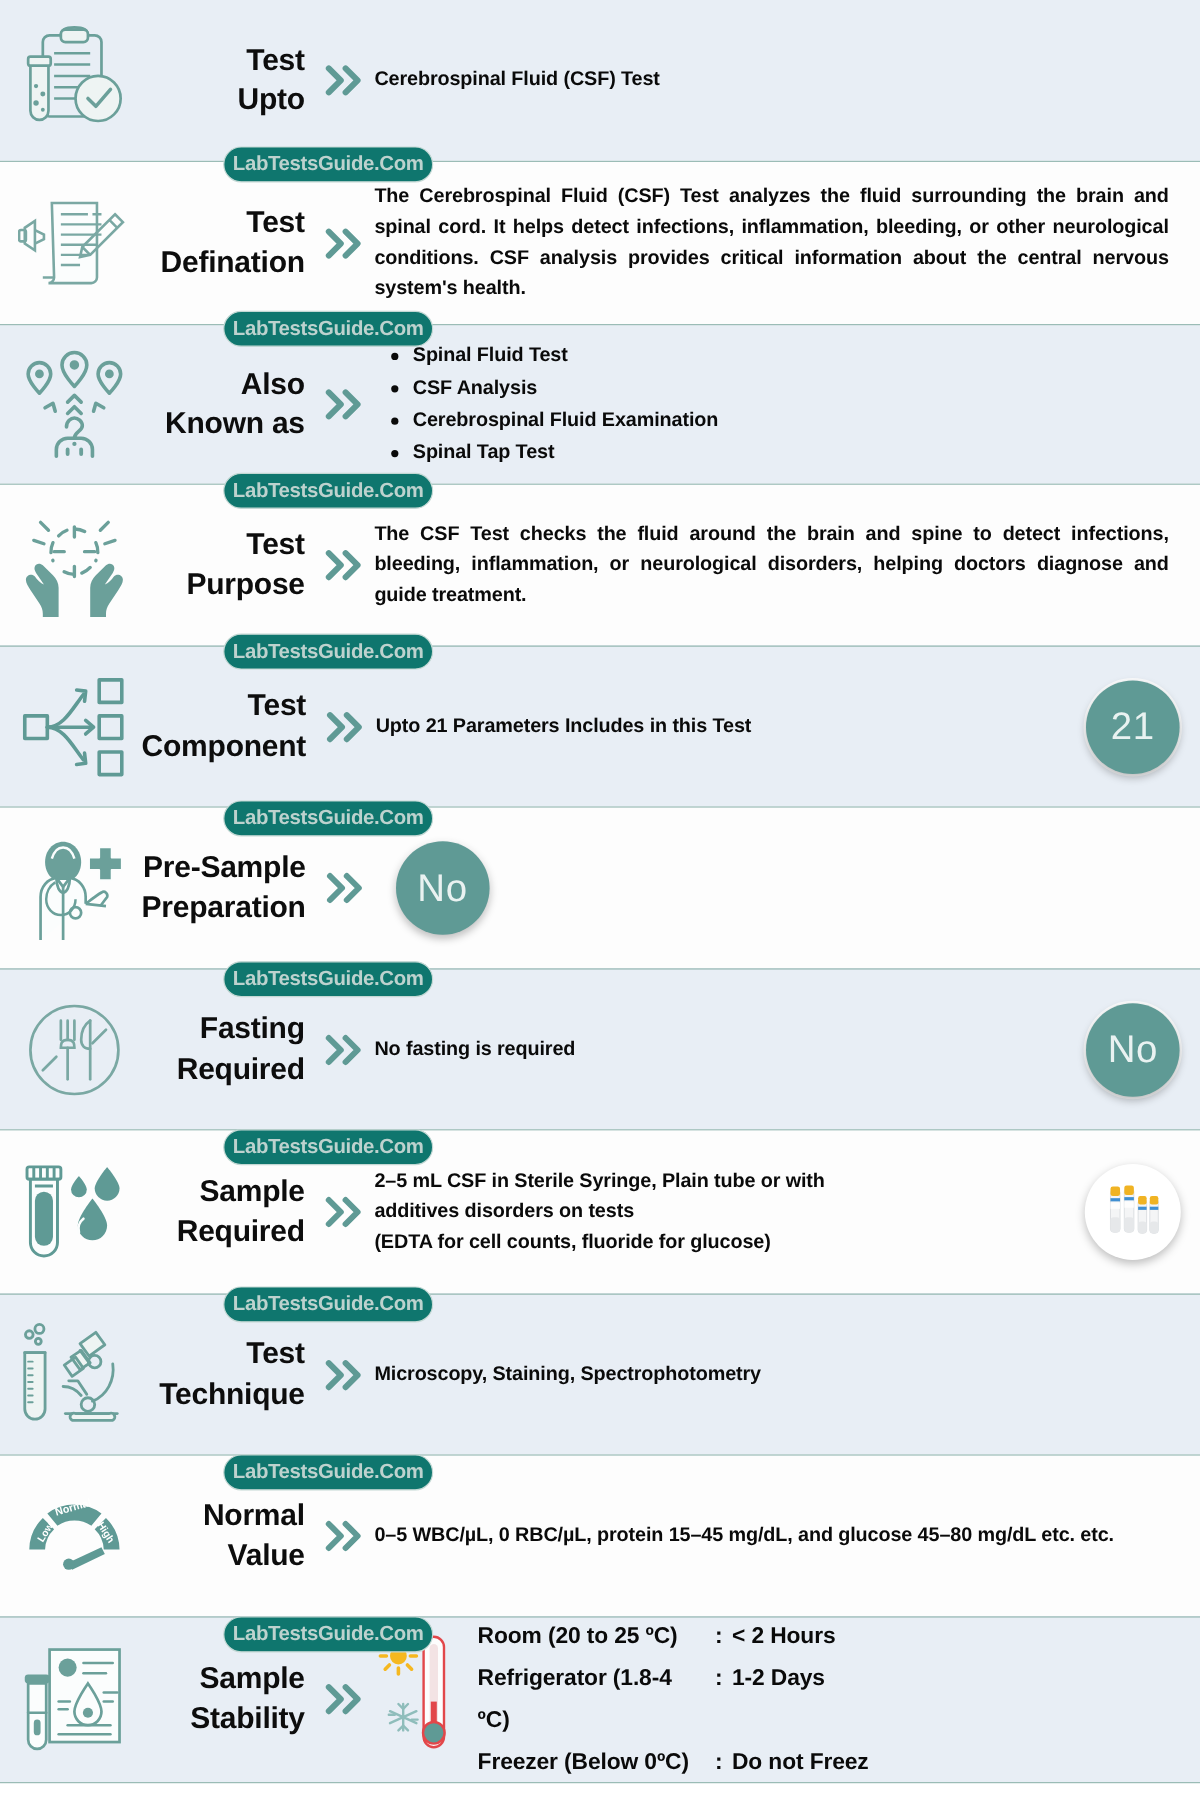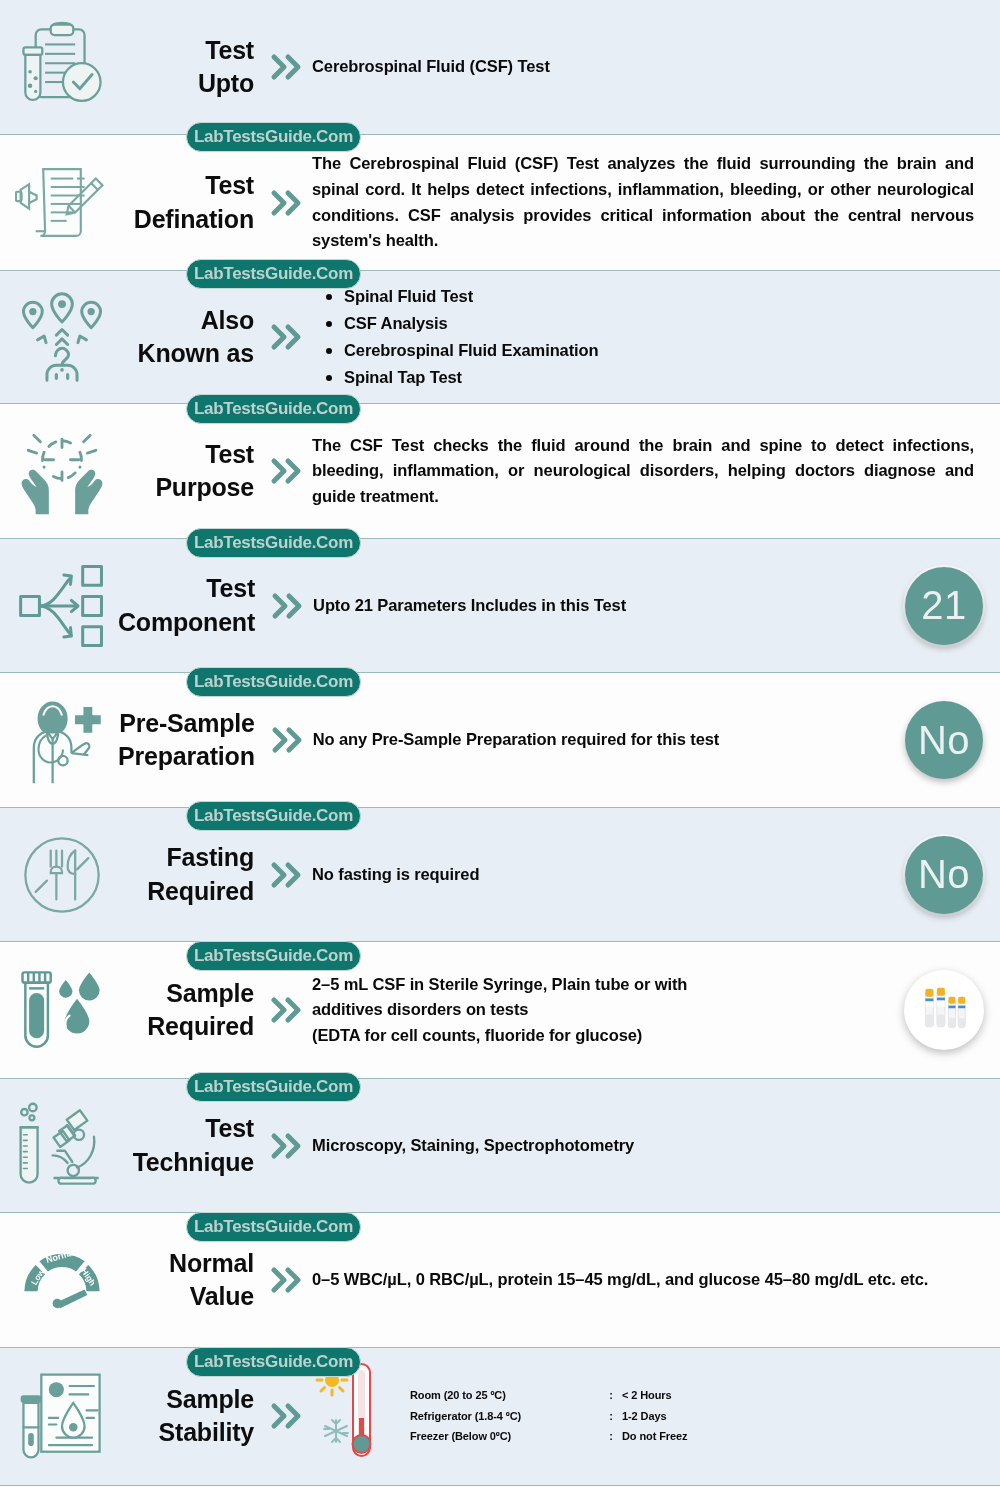--- a/index.html
+++ b/index.html
@@ -98,21 +98,21 @@
   }
   .badge {
     width: 78px;
     height: 78px;
     border-radius: 50%;
     background: #5f9a95;
     color: #e9f2f1;
     display: flex;
     align-items: center;
     justify-content: center;
-    font-size: 40px;
+    font-size: 32px;
     font-weight: 400;
     letter-spacing: 0.5px;
     box-shadow: 0 3px 7px rgba(0,0,0,0.28), 0 0 0 2px rgba(255,255,255,0.85);
   }
   .tube-badge {
     width: 80px;
     height: 80px;
     border-radius: 50%;
     background: #ffffff;
     box-shadow: 0 3px 8px rgba(0,0,0,0.26);
@@ -135,21 +135,21 @@
     justify-content: center;
     color: #bdd2ce;
     font-size: 17px;
     font-weight: 700;
     letter-spacing: -0.3px;
     z-index: 6;
   }
 
   
   .stab-wrap { display: flex; align-items: center; gap: 8px; }
-  .stab-rows { font-size: 11px; font-weight: 700; line-height: 1.85; color: #0a0a0a; margin-left: 12px; }
+  .stab-rows { font-size: 19px; font-weight: 700; line-height: 1.85; color: #0a0a0a; }
   .stab-rows .r { display: flex; }
   .stab-rows .k { display: inline-block; }
   .stab-rows .c { display: inline-block; width: 22px; text-align: center; }
   .k-w1 { width: 190px; }
   .k-w2 { width: 190px; }
   .k-w3 { width: 190px; }
 </style>
 </head>
 <body>
 
@@ -368,21 +368,20 @@
       <span class="l2">Preparation</span>
     </div>
     <div class="chev-cell">
       <svg width="38" height="36" viewBox="0 0 38 36">
           <g fill="none" stroke="#5f9a95" stroke-width="5" stroke-linecap="round" stroke-linejoin="round">
             <path d="M8 8l10 10L8 28"></path>
             <path d="M22 8l10 10-10 10"></path>
           </g>
         </svg>
     </div>
-    <div class="value-cell">No any Pre-Sample Preparation required for this test</div>
     <div class="badge-cell">
       <div class="badge">No</div>
     </div>
   </div>
   <div class="wm" style="top:801px">LabTestsGuide.Com</div>
 
   <div class="row tint" style="height:136px">
     <div class="icon-cell">
       <svg width="94" height="94" viewBox="0 0 100 100" fill="none" stroke="#7aa8a3" stroke-width="2.4" stroke-linecap="round">
         <circle cx="50" cy="50" r="39"></circle>

